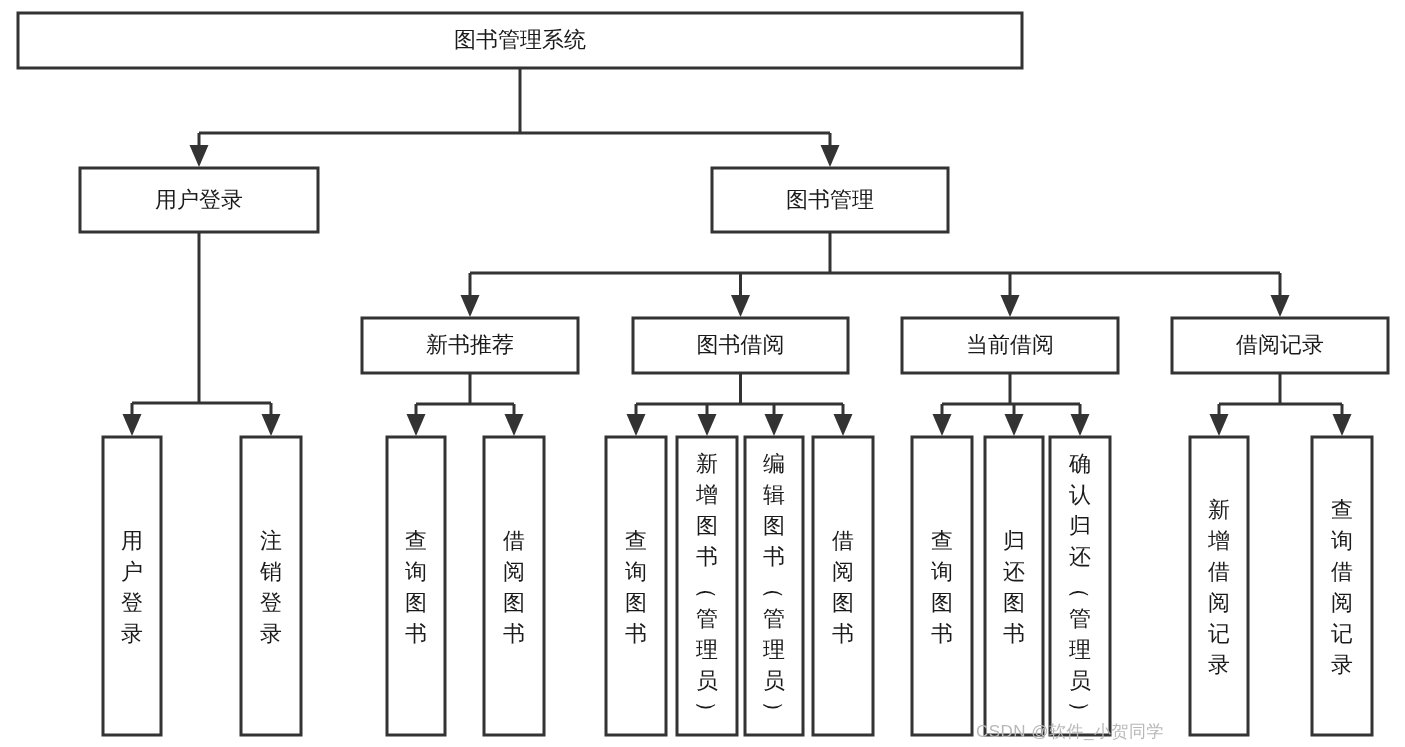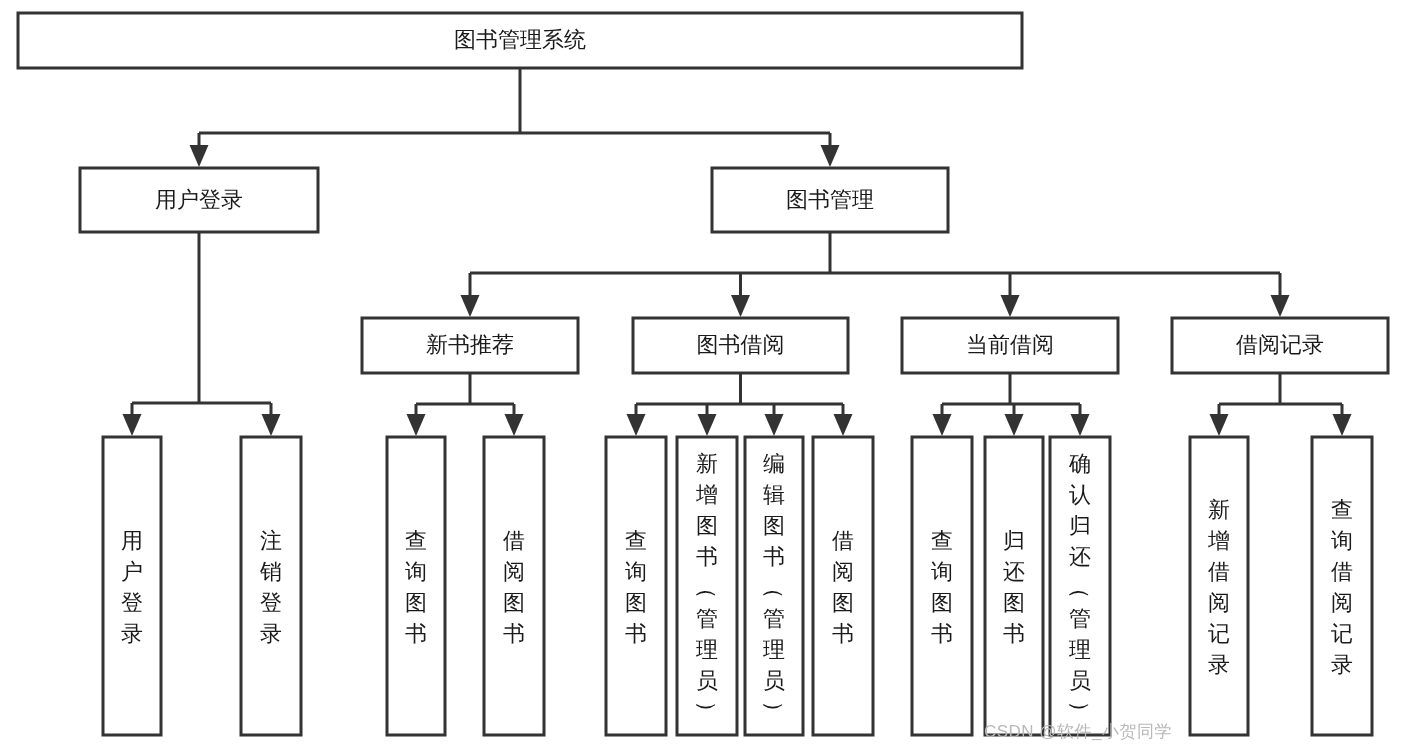--- a/index.html
+++ b/index.html
@@ -50,21 +50,21 @@
     stroke-width: 3;
     fill: none;
     stroke-linecap: butt;
   }
   .arrow-head {
     fill: #333333;
     stroke: none;
   }
   .watermark {
     position: absolute;
-    right: 0;
+    right: 8px;
     bottom: 4px;
     font-family: "Liberation Sans", "DejaVu Sans", sans-serif;
     font-size: 17px;
     color: #b8b8b8;
     white-space: nowrap;
     letter-spacing: 0.5px;
     user-select: none;
   }
 </style>
 </head>

